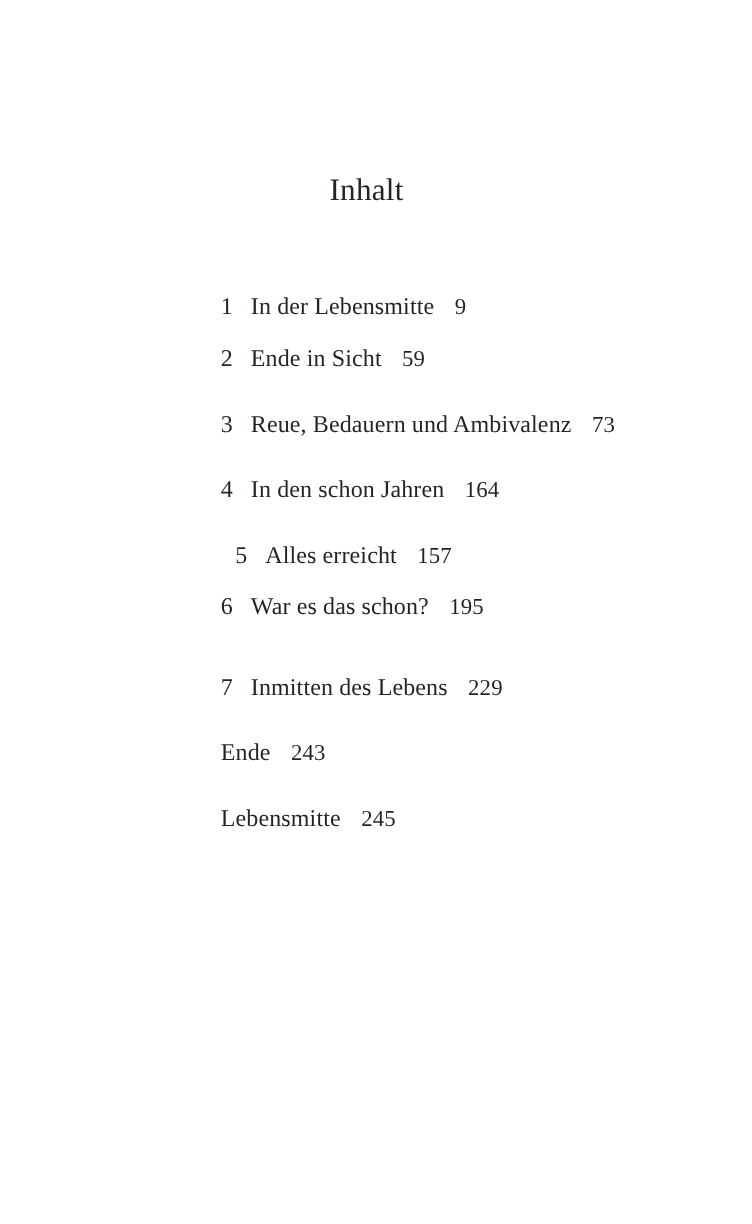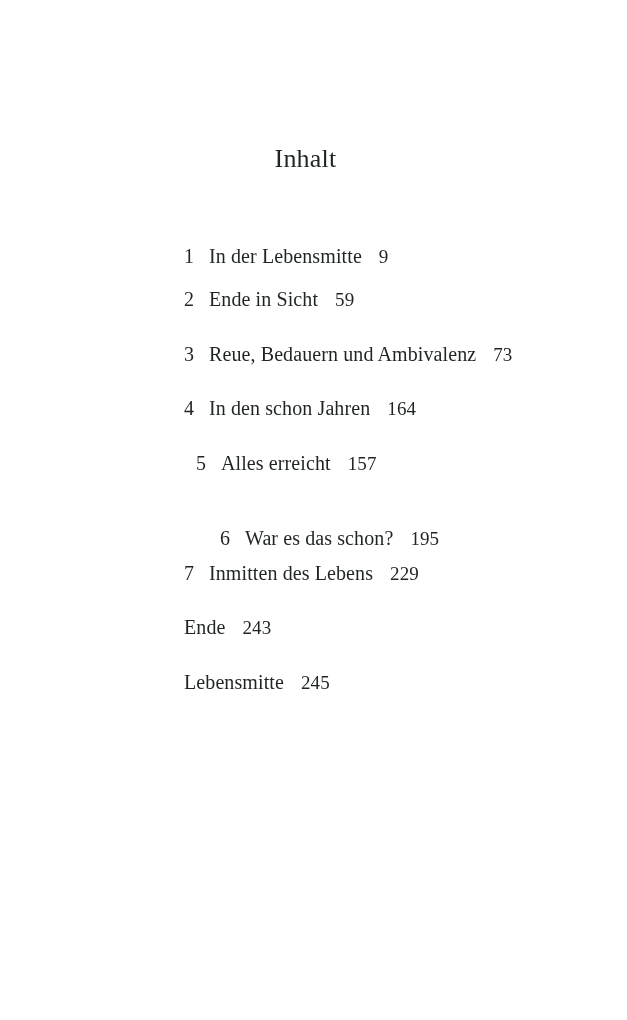--- a/index.html
+++ b/index.html
@@ -54,18 +54,18 @@
 <body>
 
 <div class="book-page">
   <h1 class="toc-title">Inhalt</h1>
   <div id="toc-list">
       <div class="toc-row" style="top: 246px;"><span class="chapter-number">1</span><span class="chapter-title">In der Lebensmitte</span><span class="chapter-page">9</span></div>
       <div class="toc-row" style="top: 289px;"><span class="chapter-number">2</span><span class="chapter-title">Ende in Sicht</span><span class="chapter-page">59</span></div>
       <div class="toc-row" style="top: 344px;"><span class="chapter-number">3</span><span class="chapter-title">Reue, Bedauern und Ambivalenz</span><span class="chapter-page">73</span></div>
       <div class="toc-row" style="top: 398px;"><span class="chapter-number">4</span><span class="chapter-title">In den schon Jahren</span><span class="chapter-page">164</span></div>
       <div class="toc-row" style="top: 453px; margin-left: 12px;"><span class="chapter-number">5</span><span class="chapter-title">Alles erreicht</span><span class="chapter-page">157</span></div>
-      <div class="toc-row" style="top: 528px; margin-left: 36px;"><span class="chapter-number">6</span><span class="chapter-title">War es das schon?</span><span class="chapter-page">195</span></div>
+      <div class="toc-row" style="top: 496px;"><span class="chapter-number">6</span><span class="chapter-title">War es das schon?</span><span class="chapter-page">195</span></div>
       <div class="toc-row" style="top: 563px;"><span class="chapter-number">7</span><span class="chapter-title">Inmitten des Lebens</span><span class="chapter-page">229</span></div>
       <div class="toc-row" style="top: 617px;"><span class="chapter-title">Ende</span><span class="chapter-page">243</span></div>
       <div class="toc-row" style="top: 672px;"><span class="chapter-title">Lebensmitte</span><span class="chapter-page">245</span></div>
     </div>
 </div>
 
 </body></html>

